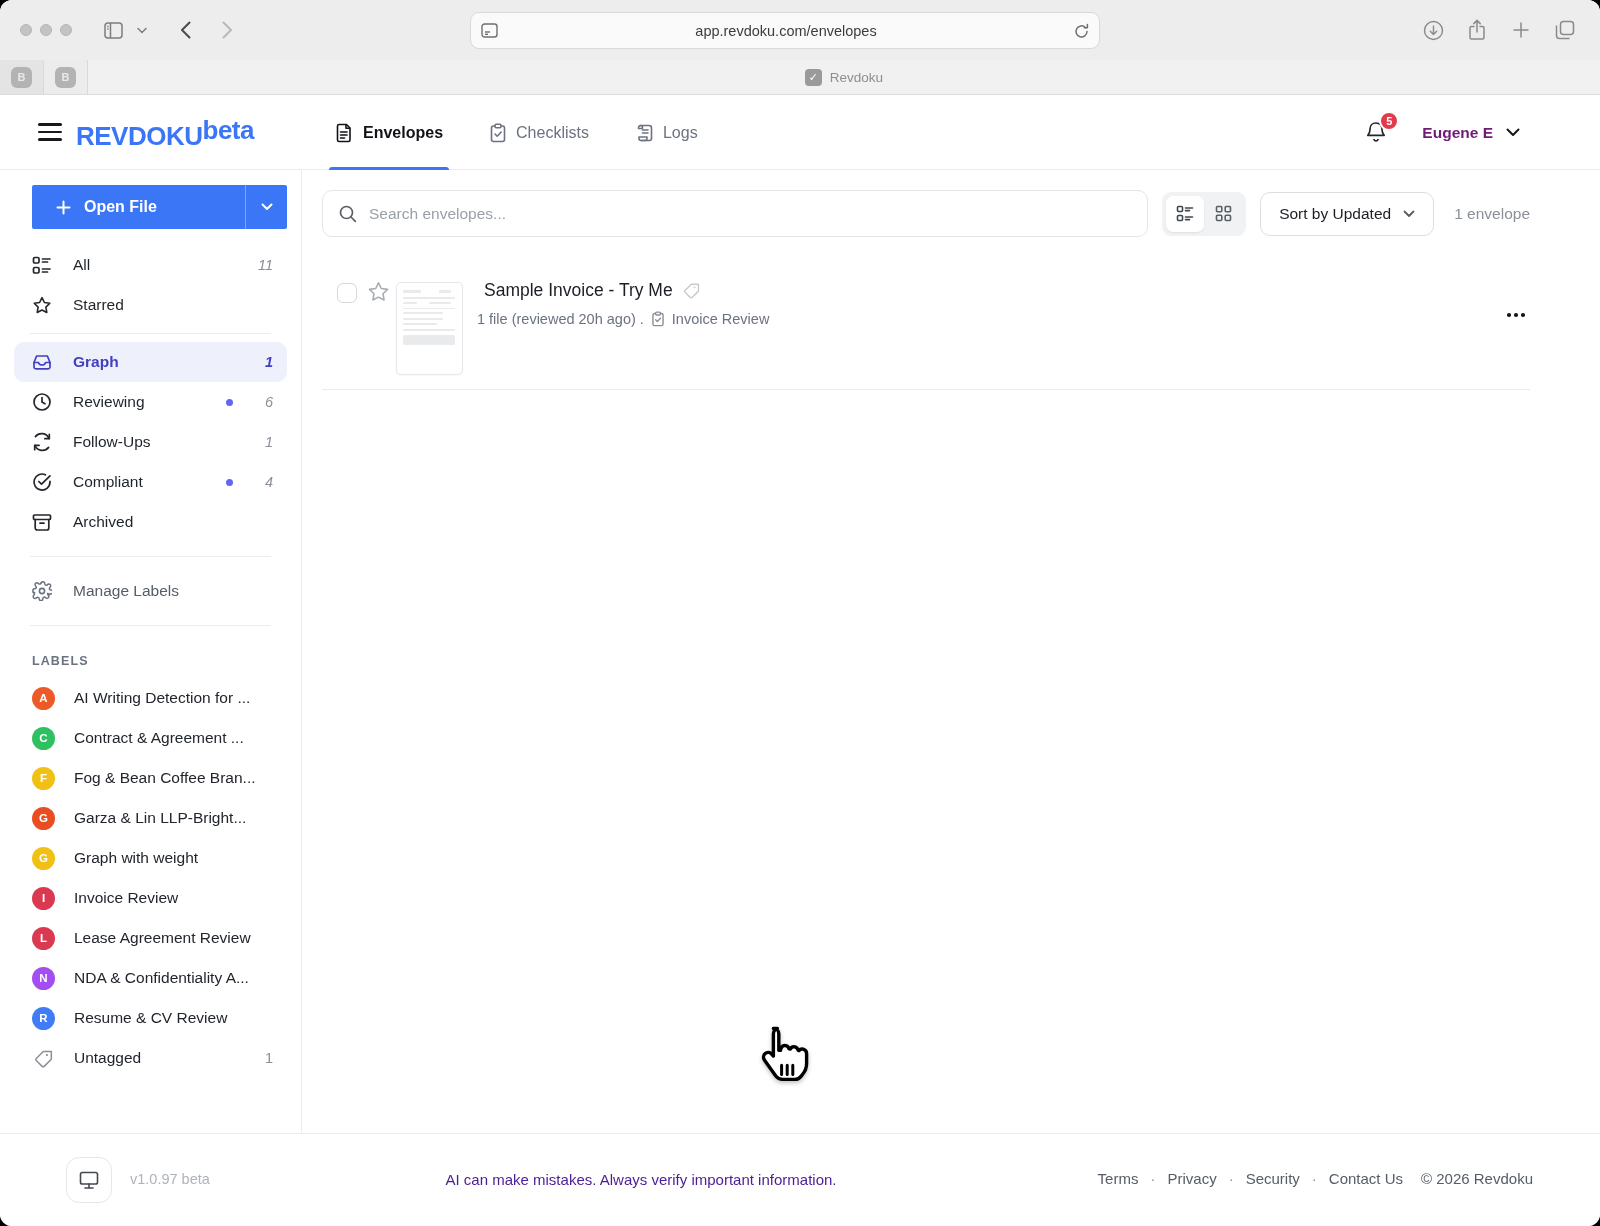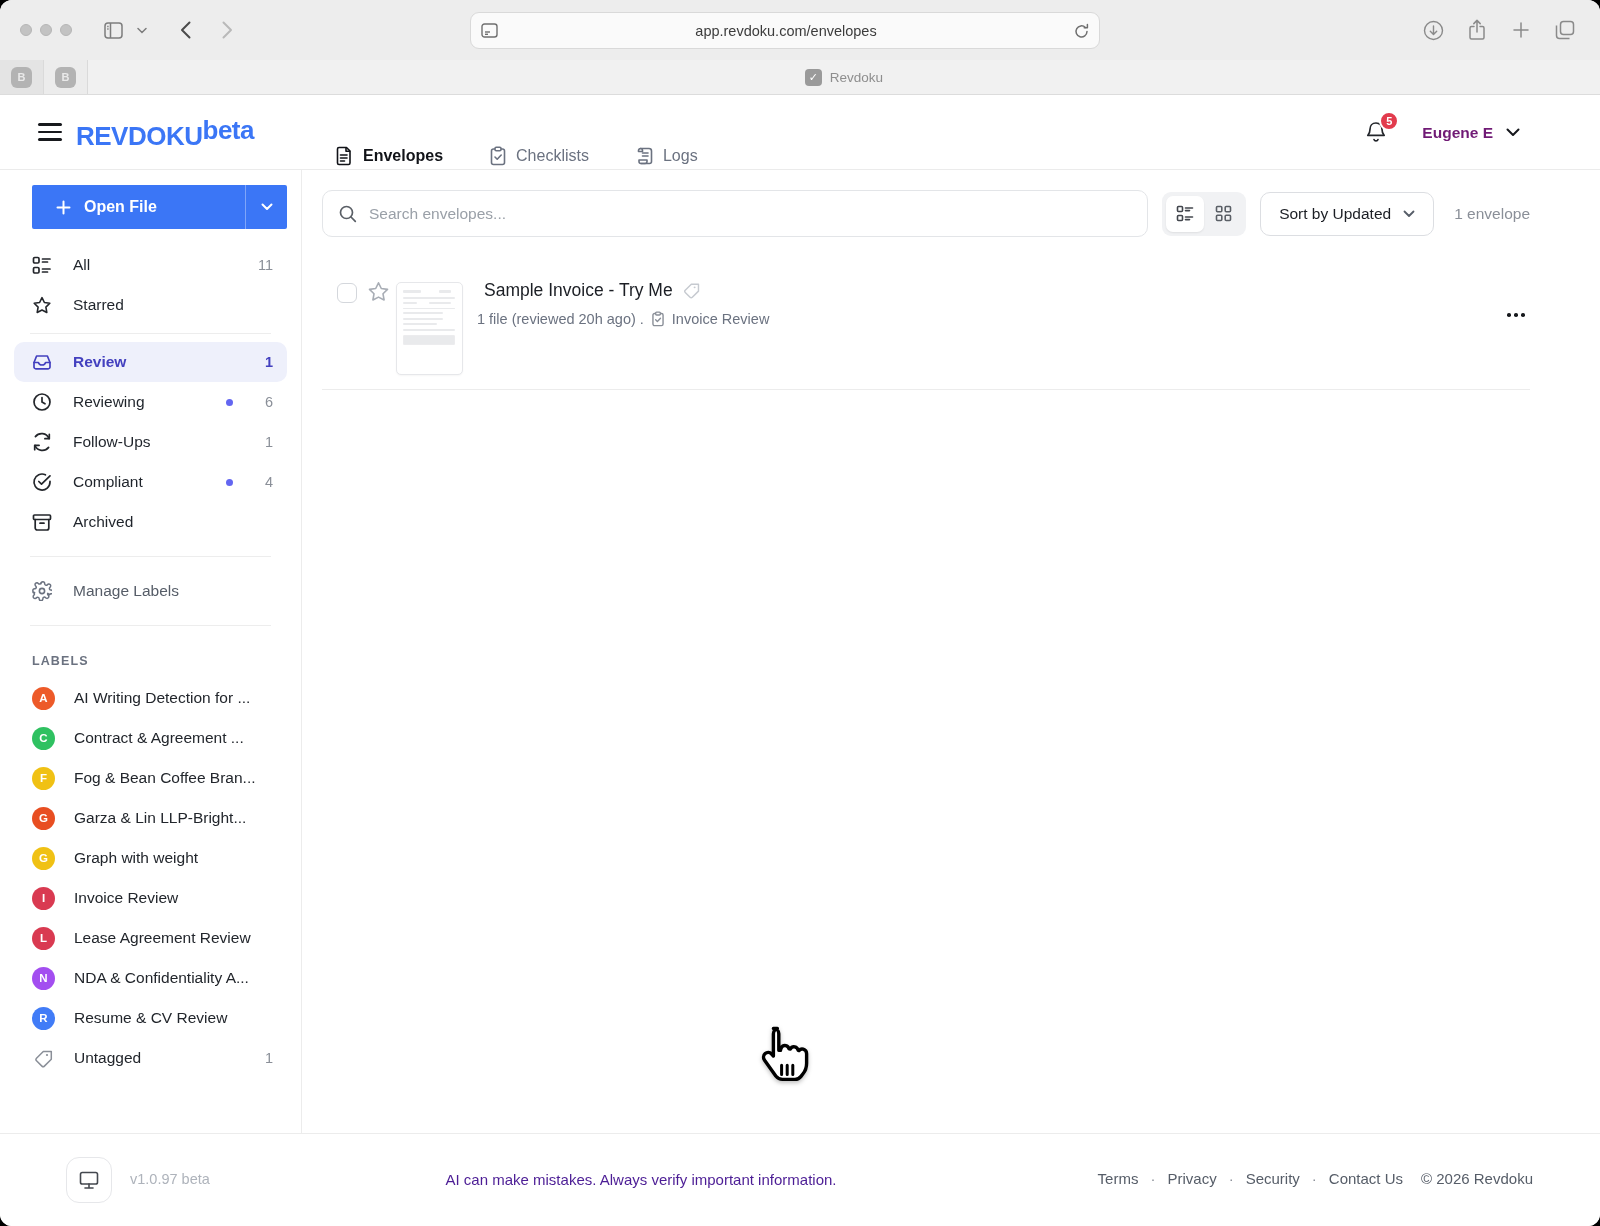--- a/index.html
+++ b/index.html
@@ -26,39 +26,39 @@
   .favicon { width:17px; height:17px; border-radius:4px; background:#9a9a9a; color:#fff; font-size:11px; display:flex; align-items:center; justify-content:center; }
   .main-tab-title { font-size:13.5px; color:#8e8e8e; }
 
   
   .app-header { position:absolute; top:95px; left:0; right:0; height:75px; background:#fff; border-bottom:1px solid #ebebeb; }
   .hamburger { position:absolute; left:38px; top:25px; width:24px; height:24px; display:flex; flex-direction:column; justify-content:center; gap:5px; }
   .hamburger i { display:block; height:2.4px; background:#17191d; border-radius:2px; }
   .logo-wrap { position:absolute; left:76px; top:20px; }
   .logo { font-size:26px; font-weight:800; color:#3b76f6; letter-spacing:-0.5px; }
   .nav-tabs { position:absolute; left:335px; top:0; height:75px; display:flex; gap:46px; }
-  .nav-tab { position:relative; display:flex; align-items:center; gap:9px; font-size:16px; color:#6b7280; height:100%;margin-top:23px; }
+  .nav-tab { position:relative; display:flex; align-items:center; gap:9px; font-size:16px; color:#6b7280; height:100%; }
   .nav-tab.active { color:#111318; font-weight:600; }
   .nav-tab.active::after { content:""; position:absolute; left:-6px; right:-6px; bottom:0; height:3px; background:#3b76f6; border-radius:3px 3px 0 0; }
   .header-right { position:absolute; right:80px; top:0; height:75px; display:flex; align-items:center; gap:34px; }
   .bell-wrap { position:relative; color:#23262b; }
   .bell-badge { position:absolute; top:-9px; right:-11px; min-width:20px; height:20px; border-radius:10px; background:#e23b4d; border:2px solid #fff; color:#fff; font-size:11px; font-weight:700; display:flex; align-items:center; justify-content:center; padding:0 4px; }
   .user-wrap { display:flex; align-items:center; gap:13px; }
   .user-name { font-size:15.5px; font-weight:600; color:#701a75; }
 
   
   .sidebar { position:absolute; top:170px; left:0; width:302px; bottom:93px; background:#fff; border-right:1px solid #ececec; overflow:hidden; }
   .openfile { position:absolute; left:32px; right:14px; top:15px; height:44px; background:#3b76f6; border-radius:2px; display:flex; align-items:center; color:#fff; }
   .openfile-main { flex:1; display:flex; align-items:center; gap:13px; padding-left:24px; font-size:16px; font-weight:600; }
   .openfile-split { width:42px; height:100%; border-left:1px solid rgba(255,255,255,.35); display:flex; align-items:center; justify-content:center; }
   .snav { position:absolute; top:75px; left:14px; right:14px; }
   .snav-item { position:relative; height:40px; display:flex; align-items:center; gap:21px; padding:0 14px 0 18px; border-radius:10px; color:#1f242b; }
   .snav-item .nicon { width:20px; display:flex; color:#23262b; }
   .snav-item .nlabel { font-size:15.5px; font-weight:500; flex:1; }
-  .snav-item .ncount { font-size:14.5px; color:#8a8f98; }
+  .snav-item .ncount { font-size:14.5px; color:#8a8f98;font-style:italic; }
   .snav-item .dot { width:7px; height:7px; border-radius:50%; background:#6366f1; margin-right:11px; }
   .snav-item.active { background:#eef0fb; color:#4340bf; }
   .snav-item.active .nicon { color:#4340bf; }
   .snav-item.active .nlabel { font-weight:700; }
   .snav-item.active .ncount { color:#4340bf; font-weight:700; }
   .sdivider { height:1px; background:#ededed; margin:8px 16px; }
   .sdivider.wide { margin:14px 16px; }
   .gray-item { color:#565d68; }
   .gray-item .nicon { color:#6b7280; }
   .gray-item .nlabel { font-weight:400; }
@@ -311,21 +311,21 @@
 
       <div class="sdivider"></div>
 
       <div class="snav-item active">
         <span class="nicon">
           <svg width="20" height="18" viewBox="0 0 20 18" fill="none" stroke="currentColor" stroke-width="1.7" stroke-linecap="round" stroke-linejoin="round">
               <path d="M2 9.5L4.6 3h10.8L18 9.5V14a1.8 1.8 0 0 1-1.8 1.8H3.8A1.8 1.8 0 0 1 2 14z"></path>
               <path d="M2 9.5h4.4c.4 1.5 1.6 2.5 3.6 2.5s3.2-1 3.6-2.5H18"></path>
             </svg>
         </span>
-        <span class="nlabel">Review</span>
+        <span class="nlabel">Graph</span>
         <span class="ncount">1</span>
       </div>
 
       <div class="snav-item">
         <span class="nicon">
           <svg width="20" height="20" viewBox="0 0 20 20" fill="none" stroke="currentColor" stroke-width="1.7" stroke-linecap="round">
               <circle cx="10" cy="10" r="8"></circle>
               <path d="M10 5.5V10l3 1.8"></path>
             </svg>
         </span>

